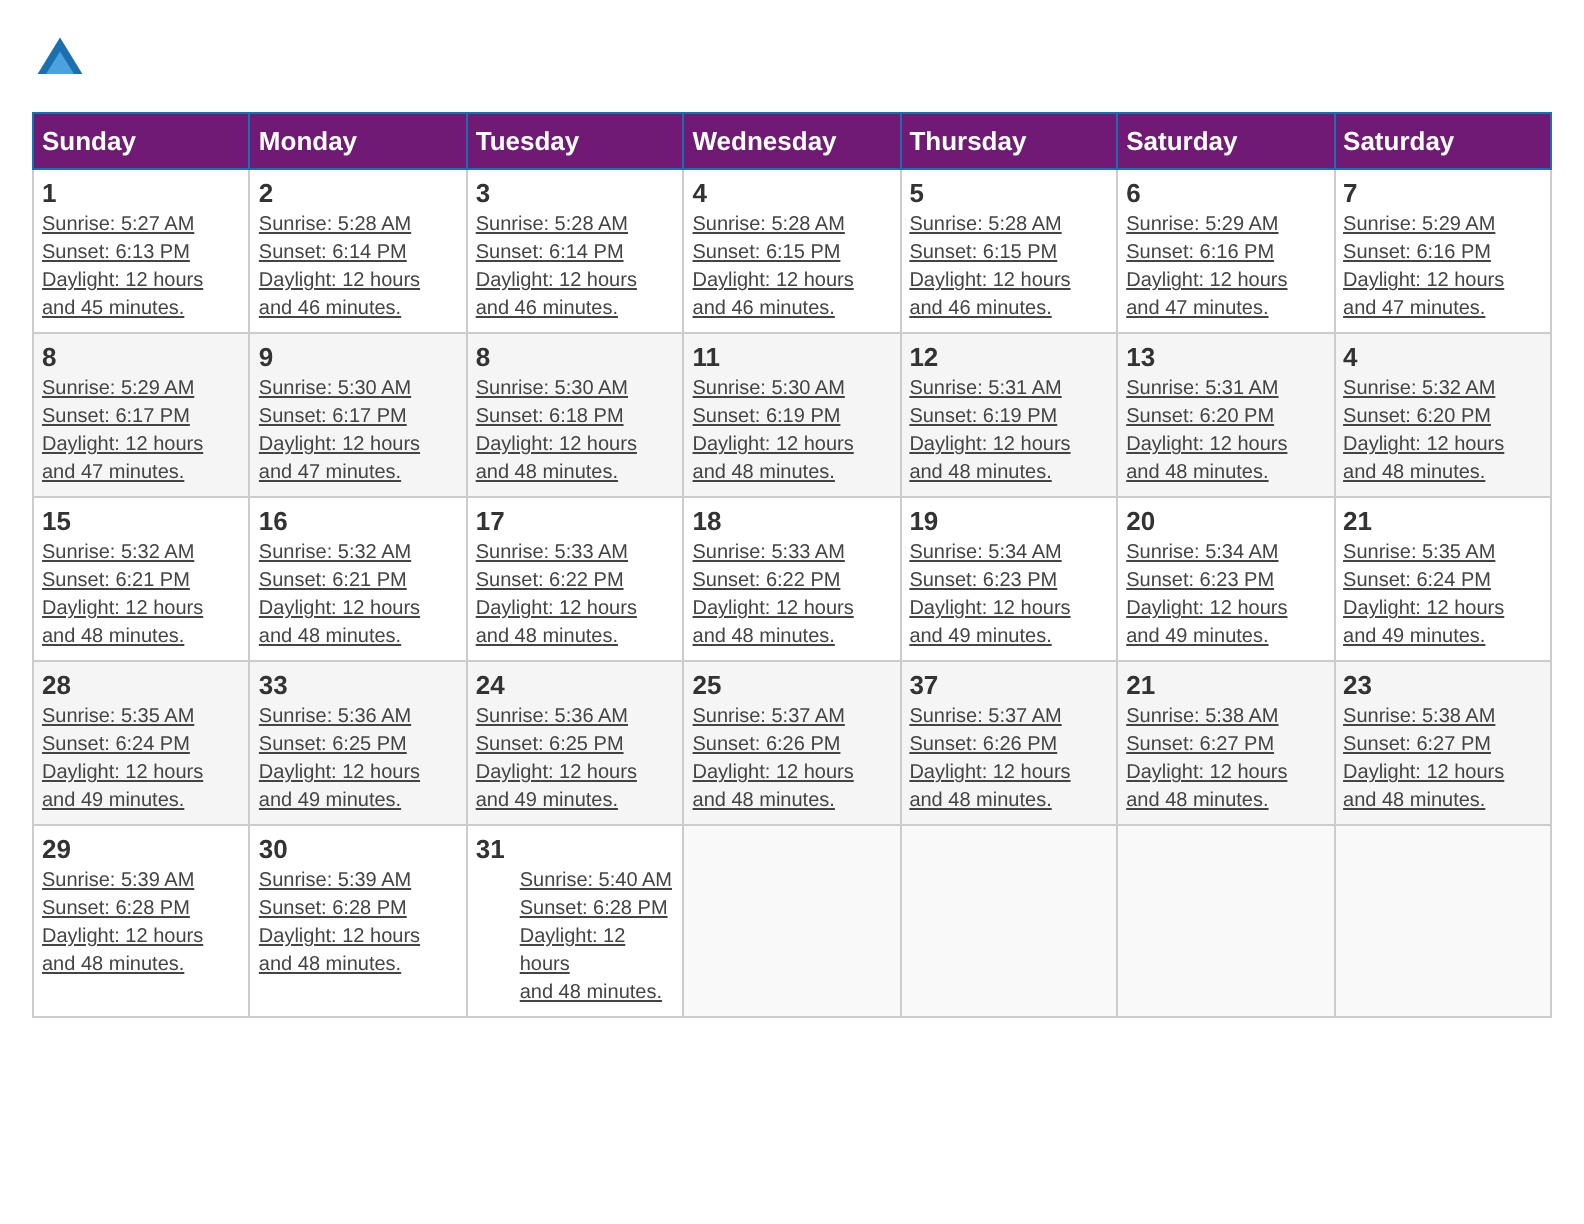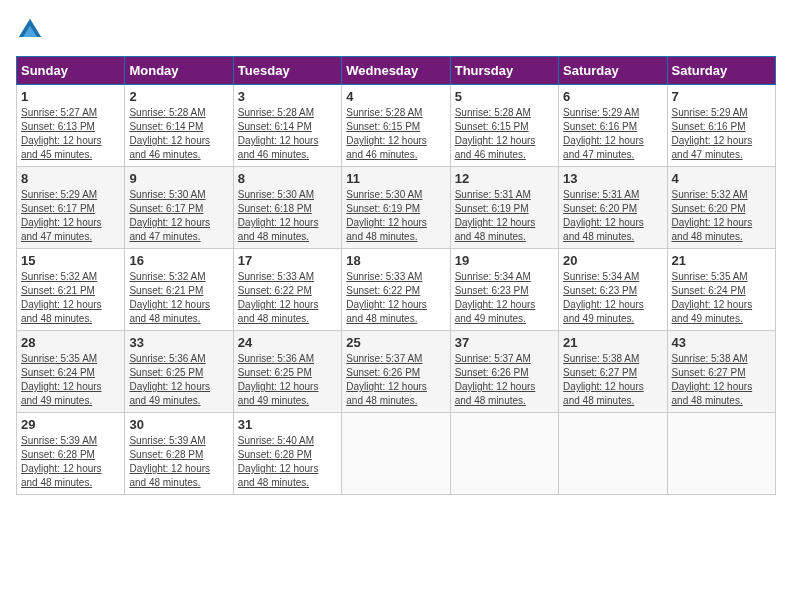--- a/index.html
+++ b/index.html
@@ -304,21 +304,21 @@
 and 48 minutes.</div>
         </td>
         <td>
           <span class="day-number">21</span>
           <div class="day-info" style="white-space: pre-line;">Sunrise: 5:38 AM
 Sunset: 6:27 PM
 Daylight: 12 hours
 and 48 minutes.</div>
         </td>
         <td>
-          <span class="day-number">43</span>
+          <span class="day-number">23</span>
           <div class="day-info" style="white-space: pre-line;">Sunrise: 5:38 AM
 Sunset: 6:27 PM
 Daylight: 12 hours
 and 48 minutes.</div>
         </td>
       </tr>
       <tr>
         <td>
           <span class="day-number">29</span>
           <div class="day-info" style="white-space: pre-line;">Sunrise: 5:39 AM
@@ -328,21 +328,21 @@
         </td>
         <td>
           <span class="day-number">30</span>
           <div class="day-info" style="white-space: pre-line;">Sunrise: 5:39 AM
 Sunset: 6:28 PM
 Daylight: 12 hours
 and 48 minutes.</div>
         </td>
         <td>
           <span class="day-number">31</span>
-          <div class="day-info" style="white-space: pre-line;">Sunrise: 5:40 AM
+          <div class="day-info" style="white-space: pre-line; margin-left: 22px;">Sunrise: 5:40 AM
 Sunset: 6:28 PM
 Daylight: 12 hours
 and 48 minutes.</div>
         </td>
         <td class="empty-cell"></td>
         <td class="empty-cell"></td>
         <td class="empty-cell"></td>
         <td class="empty-cell"></td>
       </tr>
     </tbody>

